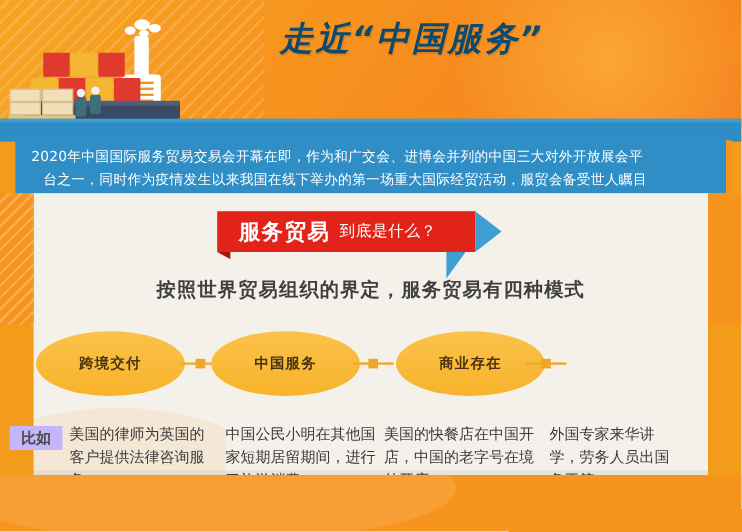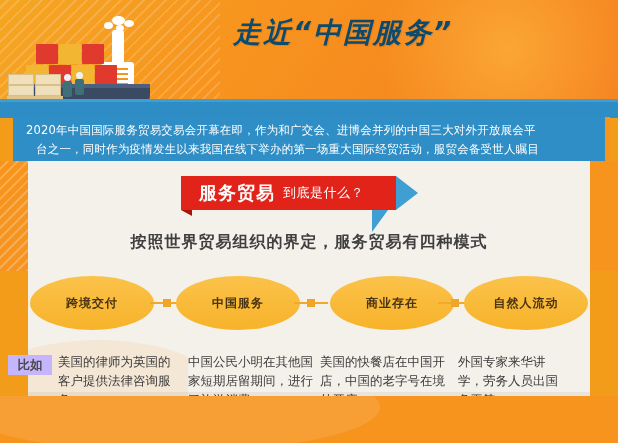--- a/index.html
+++ b/index.html
@@ -498,21 +498,20 @@
         <i></i>
       </div>
     <div class="oval o2">中国服务</div>
     <div class="connector c2">
         <i></i>
       </div>
     <div class="oval o3">商业存在</div>
     <div class="connector c3">
         <i></i>
       </div>
-    <div class="oval o4">自然人流动</div>
   </div>
 
   <div class="biru">比如</div>
   <div class="examples">
     <div class="ex e1">美国的律师为英国的客户提供法律咨询服务</div>
     <div class="ex e2">中国公民小明在其他国家短期居留期间，进行了旅游消费</div>
     <div class="ex e3">美国的快餐店在中国开店，中国的老字号在境外开店</div>
     <div class="ex e4">外国专家来华讲学，劳务人员出国务工等</div>
   </div>
 

